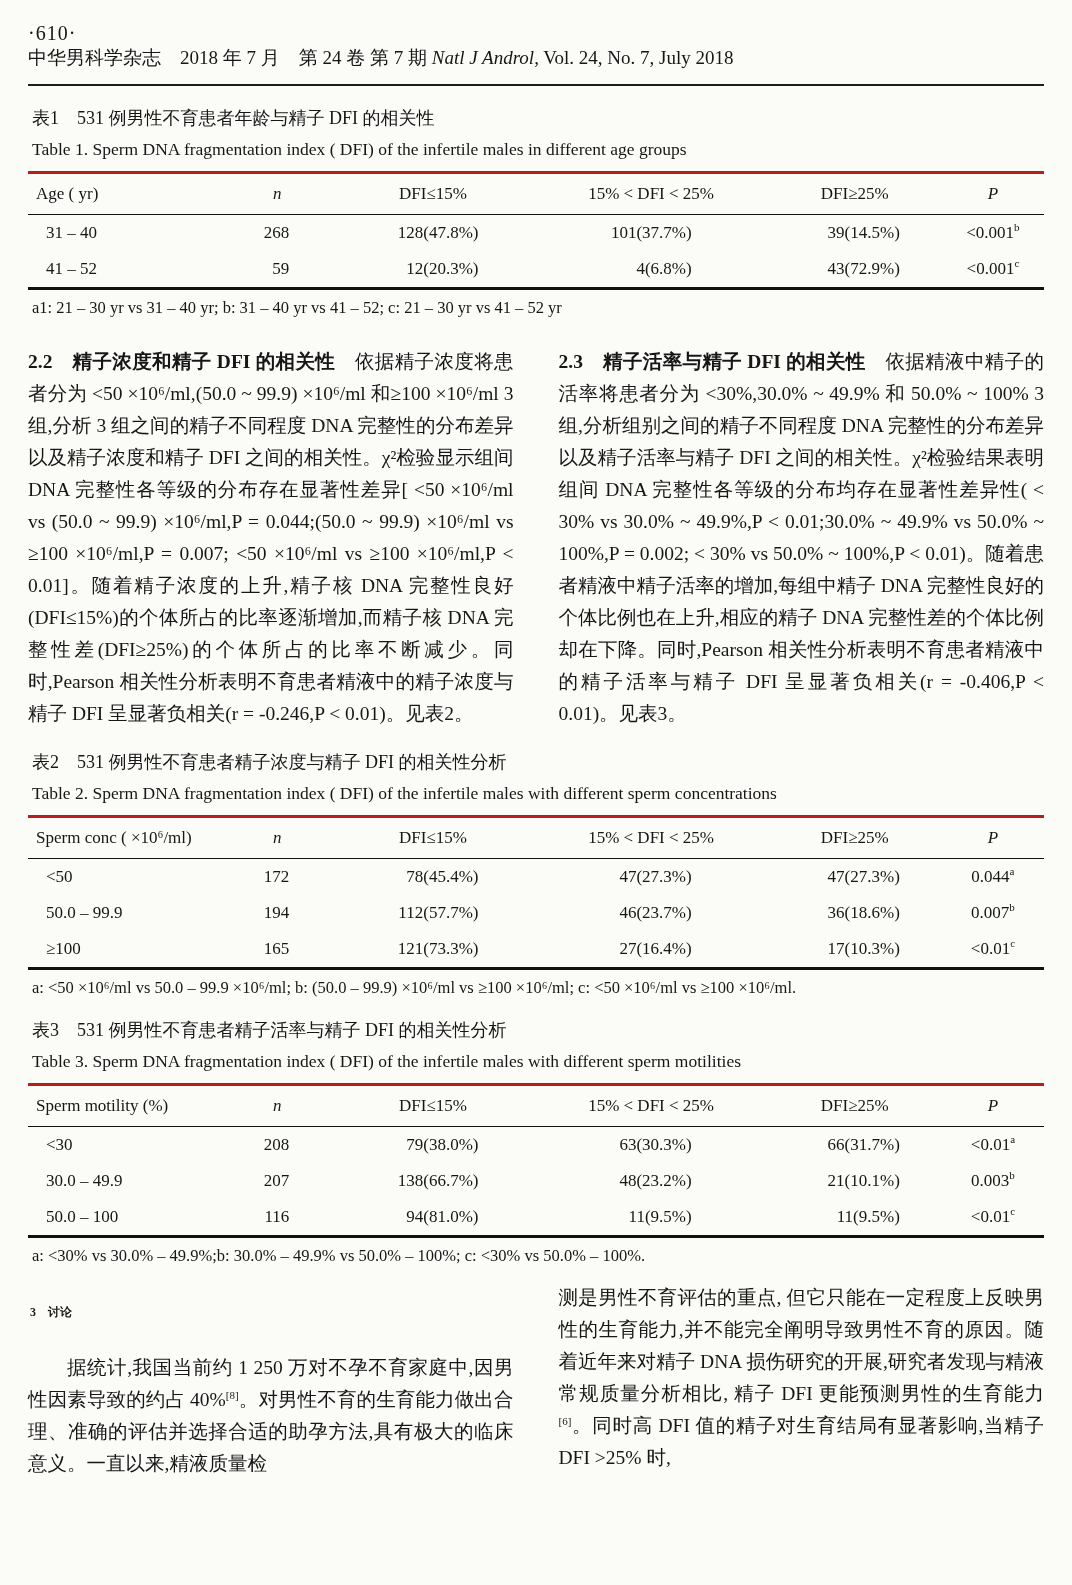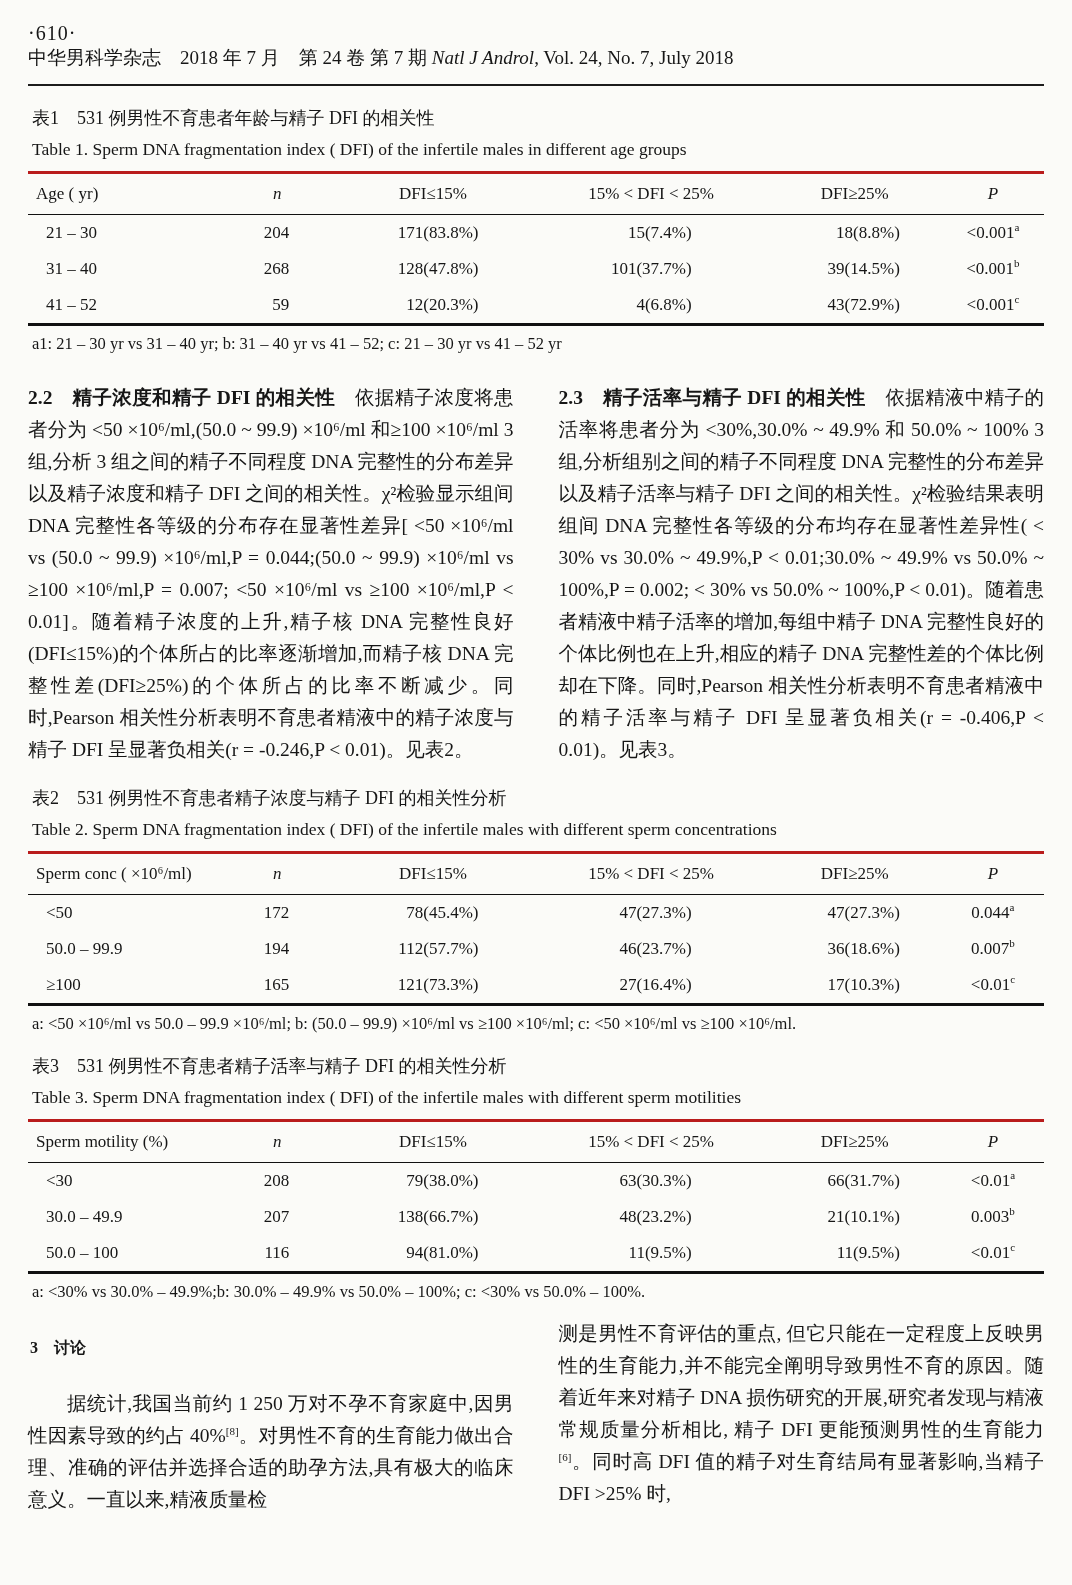--- a/index.html
+++ b/index.html
@@ -45,21 +45,21 @@
 
   .footnote { font-size: 16.5px; margin: 8px 0 0 4px; }
 
   
   .twocol { display: flex; gap: 45px; margin-top: 28px; }
   .colm { flex: 1; font-size: 19.5px; line-height: 32px; text-align: justify; }
   .sec-heading { font-weight: bold; }
 
   
   .disc { margin-top: 16px; }
-  .disc-heading { font-weight: bold; font-size: 16px; margin: 14px 0 24px 2px; }
+  .disc-heading { font-weight: bold; font-size: 12px; margin: 14px 0 24px 2px; }
   .indent { text-indent: 2em; }
 </style>
 </head>
 <body>
 
 <div class="page">
 
   <div class="header">
     <span class="pagenum">·610·</span>
     <span class="jinfo">
@@ -85,28 +85,20 @@
         <th class="col-first">Age ( yr)</th>
         <th class="ital">n</th>
         <th>DFI≤15%</th>
         <th>15% &lt; DFI &lt; 25%</th>
         <th>DFI≥25%</th>
         <th class="ital">P</th>
       </tr>
     </thead>
     <tbody>
       <tr>
-        <td class="c1">21 – 30</td>
-        <td class="num t-n">204</td>
-        <td class="num t-d1">171(83.8%)</td>
-        <td class="num t-d2">15(7.4%)</td>
-        <td class="num t-d3">18(8.8%)</td>
-        <td class="p-col"><span>&lt;0.001</span><sup>a</sup></td>
-      </tr>
-      <tr>
         <td class="c1">31 – 40</td>
         <td class="num t-n">268</td>
         <td class="num t-d1">128(47.8%)</td>
         <td class="num t-d2">101(37.7%)</td>
         <td class="num t-d3">39(14.5%)</td>
         <td class="p-col"><span>&lt;0.001</span><sup>b</sup></td>
       </tr>
       <tr>
         <td class="c1">41 – 52</td>
         <td class="num t-n">59</td>

